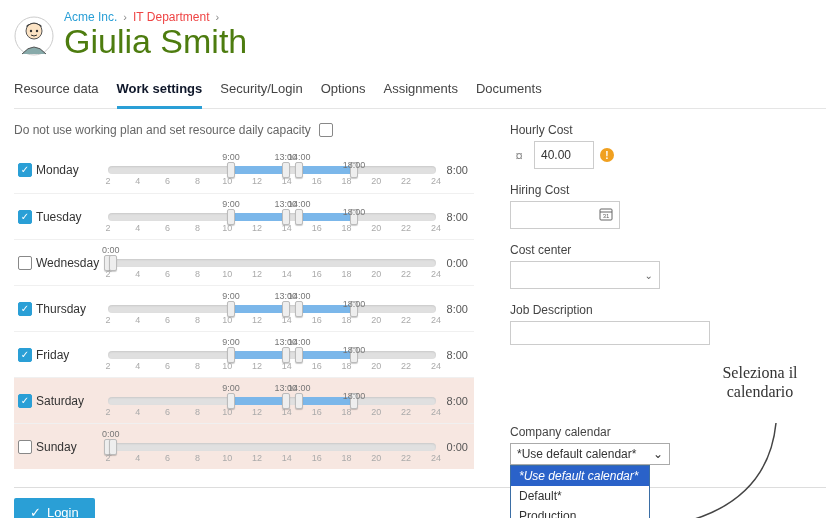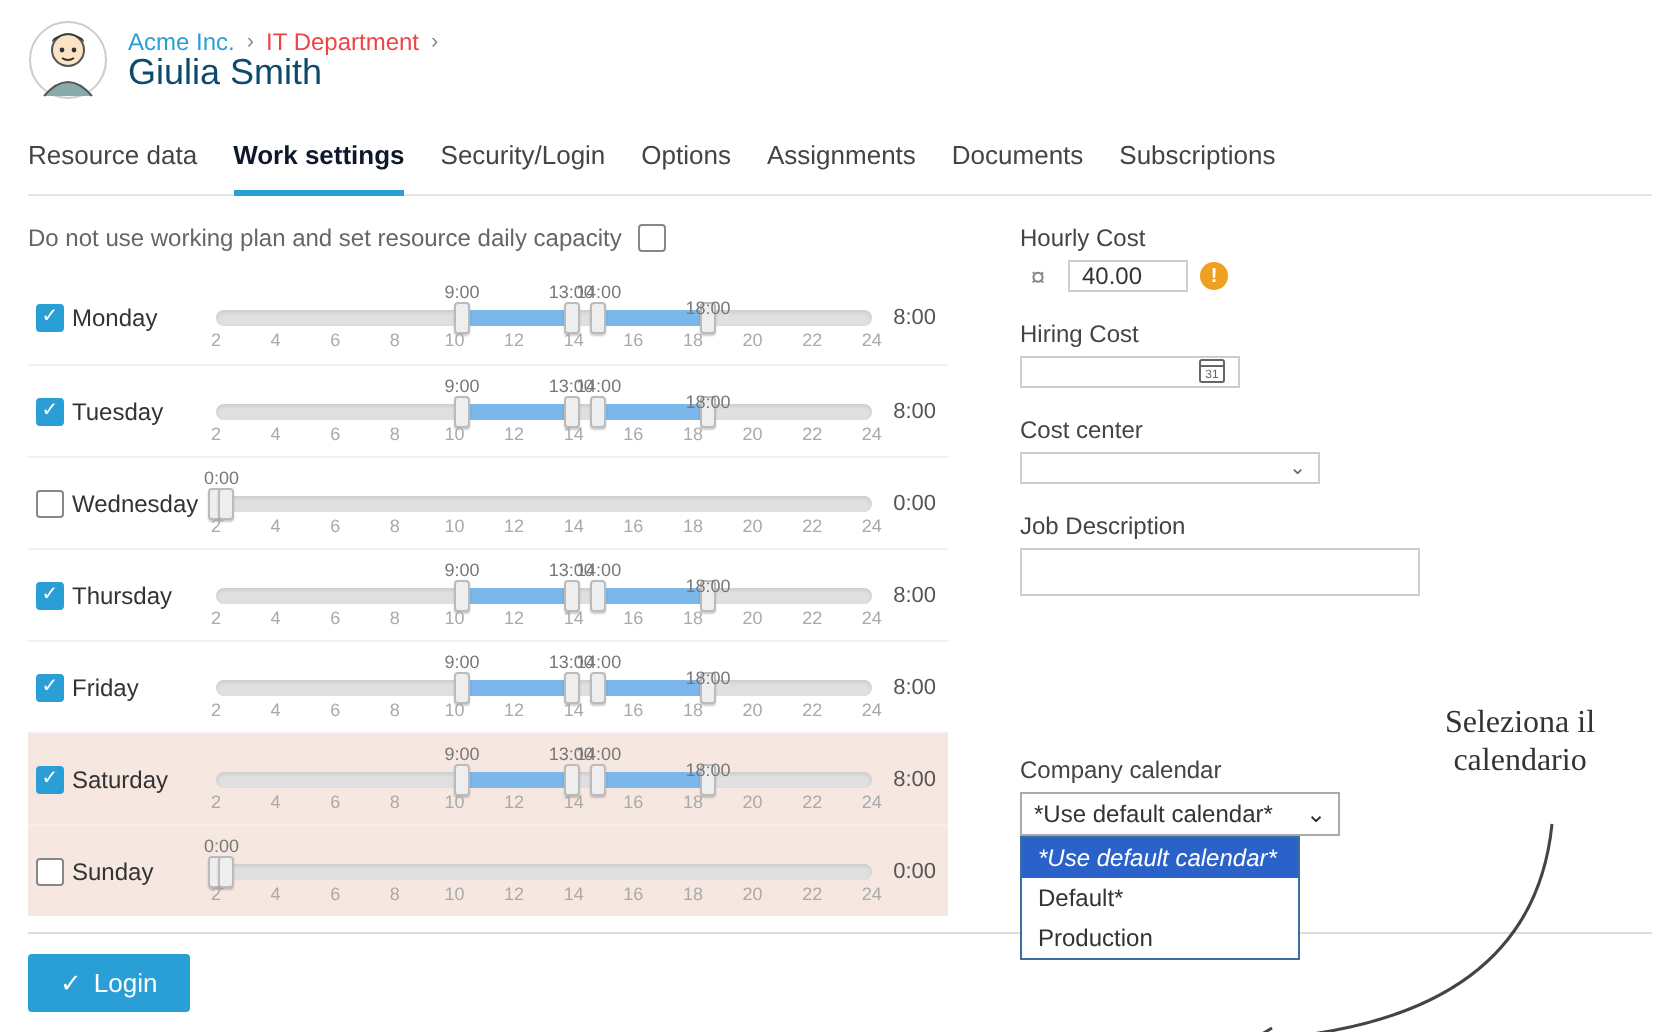--- a/index.html
+++ b/index.html
@@ -5,21 +5,21 @@
   * { box-sizing: border-box; margin: 0; padding: 0; }
   body { font-family: "Segoe UI", Arial, sans-serif; font-size: 13px; color: #333; background: #fff; width: 840px; }
   .page { padding: 10px 14px; }
 
   
   .header { display: flex; align-items: center; gap: 10px; }
   .avatar { width: 40px; height: 40px; }
   .avatar svg { width: 100%; height: 100%; }
   .breadcrumb { font-size: 12px; color: #2a9fd6; display: flex; align-items: center; gap: 6px; }
   .breadcrumb .chev { color: #888; font-size: 11px; }
-  .title { font-size: 18px; font-weight: 300; color: #0c4a6e; margin-top: -2px; }
+  .title { font-size: 34px; font-weight: 300; color: #4d7c0f; margin-top: -2px; }
 
   
   .tabs { display: flex; gap: 18px; border-bottom: 1px solid #e5e5e5; margin-top: 14px; font-size: 13px; color: #444; }
   .tab { padding: 6px 0 10px; cursor: pointer; }
   .tab.active { font-weight: 600; border-bottom: 3px solid #2a9fd6; color: #0f172a; margin-bottom: -1px; }
 
   .content { display: flex; gap: 26px; margin-top: 14px; }
   .left { flex: 0 0 460px; }
   .right { flex: 1; position: relative; padding-left: 10px; }
 
@@ -40,21 +40,21 @@
   .seg { position: absolute; top: 0; height: 8px; background: #7bb7ea; border-radius: 3px; }
   .handle { position: absolute; top: -4px; width: 8px; height: 16px; background: #eee; border: 1px solid #bbb; border-radius: 2px; transform: translateX(-50%); box-shadow: 0 1px 1px rgba(0,0,0,0.2); }
   .seg-label { position: absolute; top: -14px; font-size: 9px; color: #777; transform: translateX(-50%); white-space: nowrap; }
   .ticks { position: absolute; left: 0; right: 0; top: 26px; display: flex; justify-content: space-between; font-size: 9px; color: #aaa; }
   .tick { width: 0; position: relative; }
   .tick span { position: absolute; transform: translateX(-50%); }
 
   .right .field { margin-bottom: 14px; }
   .right label { display: block; font-size: 12px; color: #444; margin-bottom: 4px; }
   .input-row { display: flex; align-items: center; gap: 6px; }
-  .input-box { border: 1px solid #ccc; height: 16px; padding: 0 6px; display: flex; align-items: center; font-size: 12px; background: #fff; }
+  .input-box { border: 1px solid #ccc; height: 28px; padding: 0 6px; display: flex; align-items: center; font-size: 12px; background: #fff; }
   .curr-sym { width: 18px; text-align: center; color: #888; }
   .cost-val { width: 60px; text-align: right; }
   .warn { width: 14px; height: 14px; border-radius: 50%; background: #f0a020; color: #fff; display: inline-flex; align-items: center; justify-content: center; font-size: 10px; font-weight: bold; }
   .date-box { width: 110px; justify-content: flex-end; }
   .date-icon { color: #666; }
   .select-box { width: 150px; justify-content: space-between; }
   .select-box .chev-d { color: #666; font-size: 10px; }
   .desc-box { width: 200px; height: 24px; }
 
   .company-cal { margin-top: 80px; }
@@ -97,21 +97,20 @@
     </div>
   </div>
 
   <div class="tabs">
     <div class="tab">Resource data</div>
     <div class="tab active">Work settings</div>
     <div class="tab">Security/Login</div>
     <div class="tab">Options</div>
     <div class="tab">Assignments</div>
     <div class="tab">Documents</div>
-    <div class="tab">Subscriptions</div>
   </div>
 
   <div class="content">
     <div class="left">
       <div class="workplan-label">
         <span>Do not use working plan and set resource daily capacity</span>
         <span class="cb"></span>
       </div>
       <div id="days">
           <div class="day-row">

